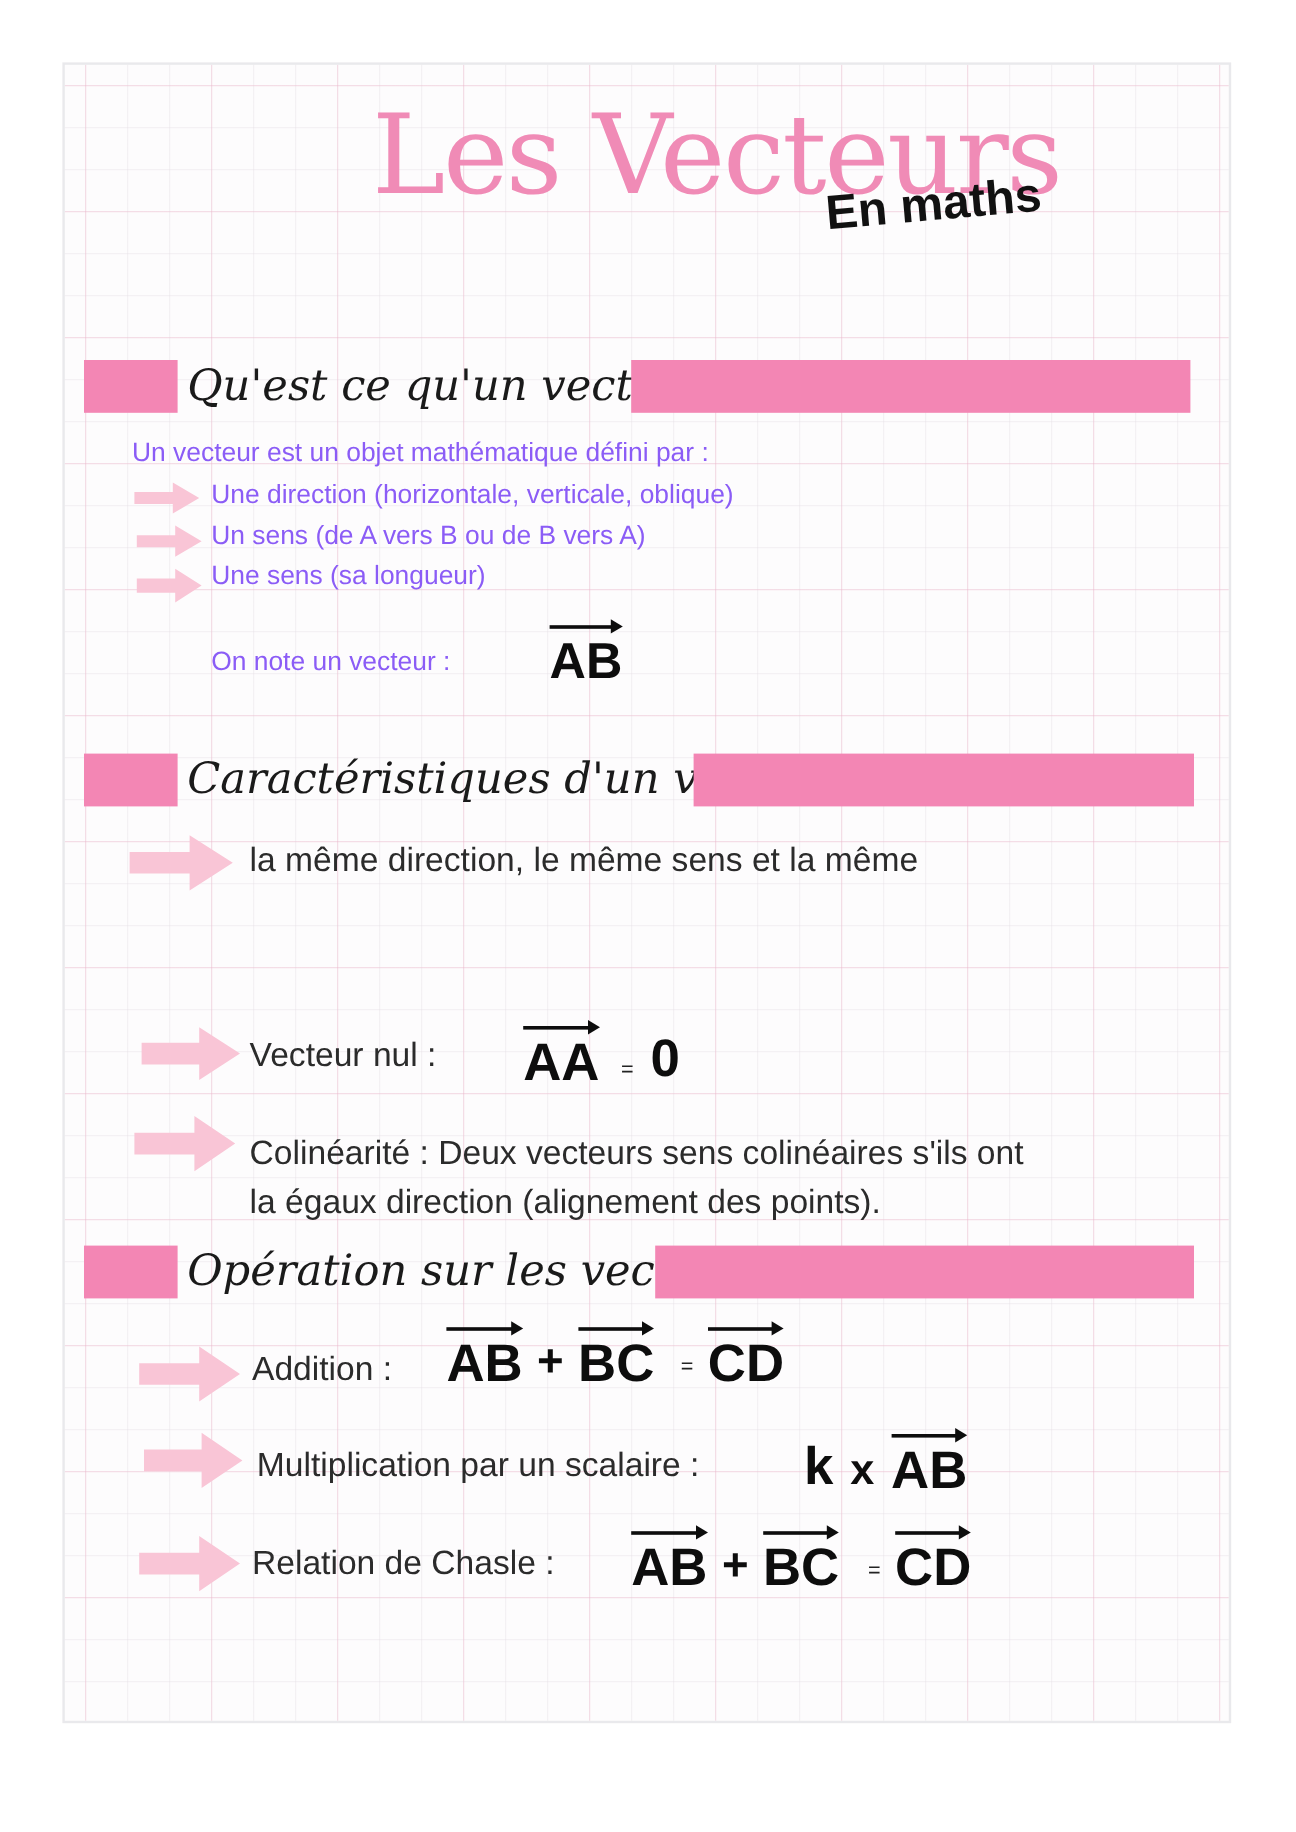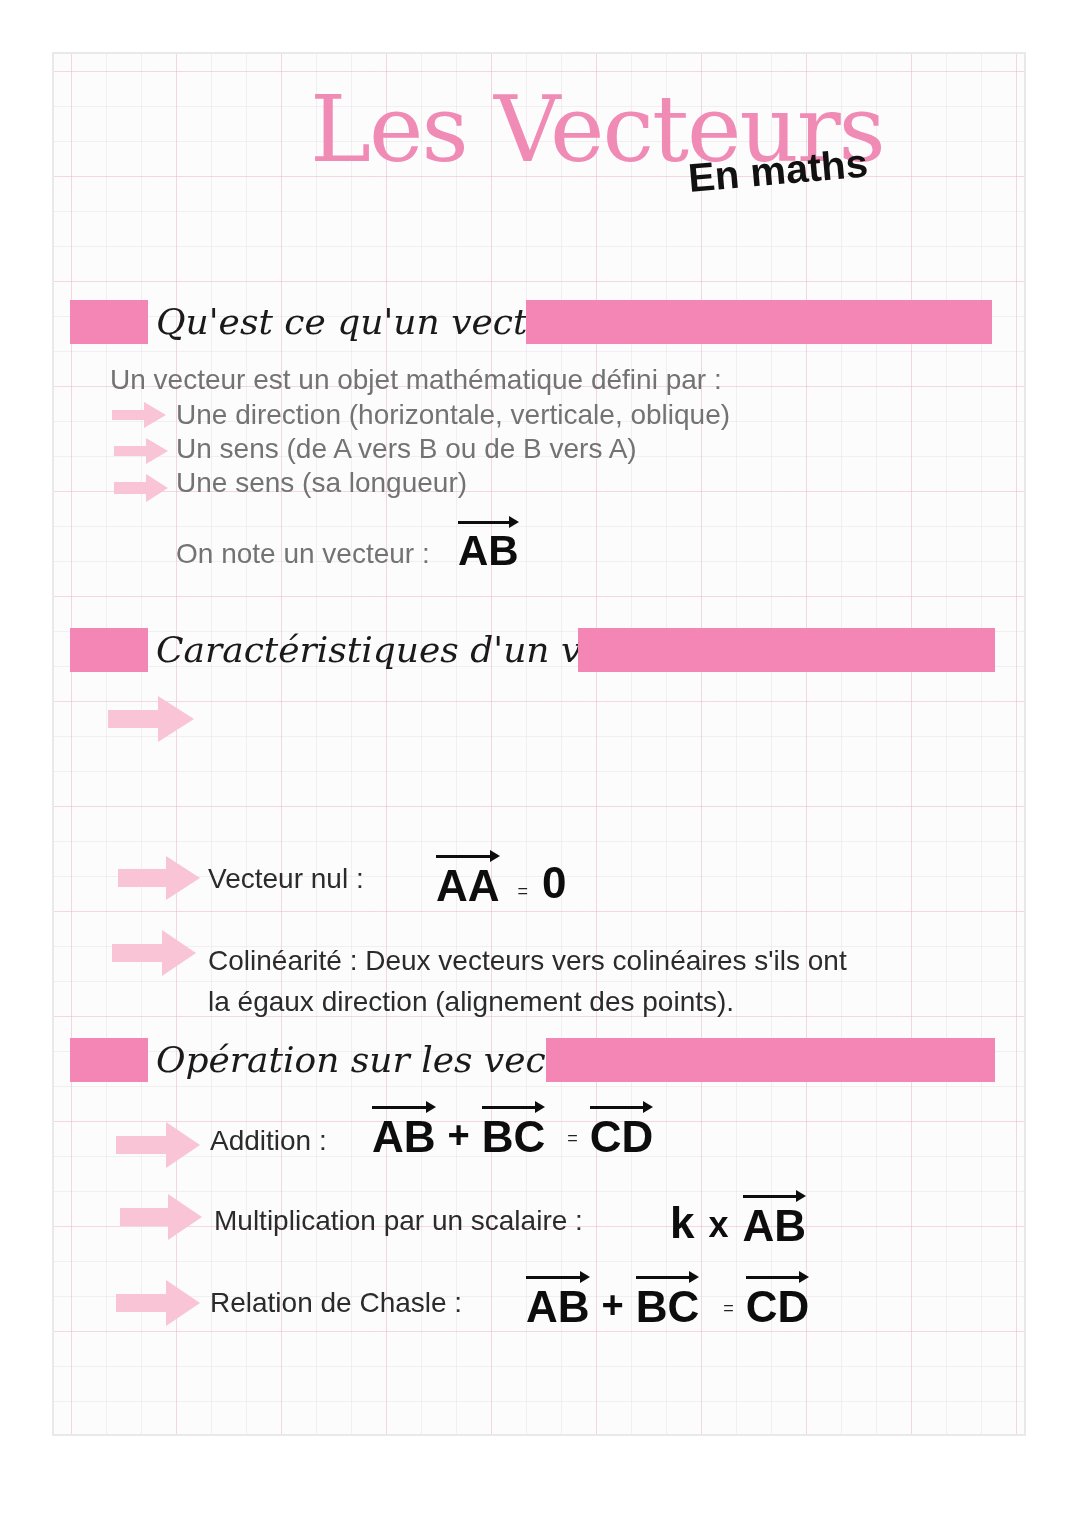--- a/index.html
+++ b/index.html
@@ -13,21 +13,21 @@
       linear-gradient(to bottom, rgba(230,225,230,0.5) 1px, transparent 1px);
     background-size:105px 105px,105px 105px,35px 35px,35px 35px;
     background-position:17px 0,0 17px,17px 0,0 17px;}
   .abs{position:absolute;}
   .title{left:310px;top:84px;font-family:"DejaVu Serif",serif;font-size:92px;color:#f08bb6;letter-spacing:-2px;font-weight:normal;line-height:1;}
   .subtitle{left:690px;top:158px;font-family:"Liberation Sans",sans-serif;font-weight:bold;font-size:40px;color:#111;transform:rotate(-5deg);transform-origin:left bottom;line-height:1;}
   .section-head{left:70px;height:44px;width:925px;}
   .section-head .block{position:absolute;left:0;top:0;width:78px;height:44px;background:#f386b4;}
   .section-head .bar{position:absolute;top:0;height:44px;background:#f386b4;right:0;}
   .section-head .label{position:absolute;left:86px;top:-4px;font-family:"DejaVu Serif",serif;font-style:italic;font-size:36px;color:#1a1a1a;white-space:nowrap;line-height:52px;}
-  .body-text{font-family:"Liberation Sans",sans-serif;font-size:28px;color:#737373;white-space:nowrap;}
+  .body-text{font-family:"Liberation Sans",sans-serif;font-size:22px;color:#8b5cf6;white-space:nowrap;}
   .big-text{font-family:"Liberation Sans",sans-serif;font-size:28px;color:#2b2b2b;line-height:41px;}
   .arrow{position:absolute;}
   .vec{position:relative;display:inline-block;font-family:"Liberation Sans",sans-serif;font-weight:bold;color:#0d0d0d;line-height:1;}
   .vec .over{position:absolute;left:0;right:0;top:-14px;height:12px;}
   .vec .over::before{content:"";position:absolute;left:0;right:6px;top:5px;height:3px;background:#0d0d0d;}
   .vec .over::after{content:"";position:absolute;right:0;top:0;width:0;height:0;border-left:10px solid #0d0d0d;border-top:6.5px solid transparent;border-bottom:6.5px solid transparent;}
   .op{font-family:"Liberation Sans",sans-serif;font-weight:bold;color:#0d0d0d;display:inline-block;}
   .eq{font-family:"Liberation Sans",sans-serif;color:#222;font-size:18px;display:inline-block;}
   .row{display:flex;align-items:flex-end;white-space:nowrap;}
 </style>
@@ -70,37 +70,38 @@
 <div class="abs section-head" style="top:628px;">
   <div class="block"></div>
   <div class="label">Caractéristiques d'un vecteur</div>
   <div class="bar" style="left:508px;right:0;"></div>
 </div>
 
 <svg class="arrow" style="left:104px;top:694px;" width="92" height="50" viewBox="0 0 92 50">
     <path d="M4 16 H54 V2 L90 25 L54 48 V34 H4 Z" fill="#f9c5d6"></path>
   </svg>
 <div class="abs big-text" style="left:208px;top:696px;">
+  <div>la même direction, le même sens et la même</div>
 </div>
 
 <svg class="arrow" style="left:114px;top:854px;" width="88" height="48" viewBox="0 0 88 48">
     <path d="M4 15 H52 V2 L86 24 L52 46 V33 H4 Z" fill="#f9c5d6"></path>
   </svg>
 <div class="abs big-text" style="left:208px;top:858px;">Vecteur nul :</div>
 <div class="abs row" style="left:436px;top:858px;">
   <span class="vec" style="font-size:44px;"><span class="over"></span><span>AA</span></span>
   <span class="eq" style="margin:0 14px 6px 18px;">=</span>
   <span class="op" style="font-size:44px;">0</span>
 </div>
 
 <svg class="arrow" style="left:108px;top:928px;" width="90" height="50" viewBox="0 0 90 50">
     <path d="M4 16 H54 V2 L88 25 L54 48 V34 H4 Z" fill="#f9c5d6"></path>
   </svg>
 <div class="abs big-text" style="left:208px;top:940px;">
-  <div>Colinéarité : Deux vecteurs vers colinéaires s'ils ont</div>
+  <div>Colinéarité : Deux vecteurs sens colinéaires s'ils ont</div>
   <div>la égaux direction (alignement des points).</div>
 </div>
 
 <div class="abs section-head" style="top:1038px;">
   <div class="block"></div>
   <div class="label">Opération sur les vecteurs</div>
   <div class="bar" style="left:476px;right:0;"></div>
 </div>
 
 <svg class="arrow" style="left:112px;top:1120px;" width="90" height="50" viewBox="0 0 90 50">

